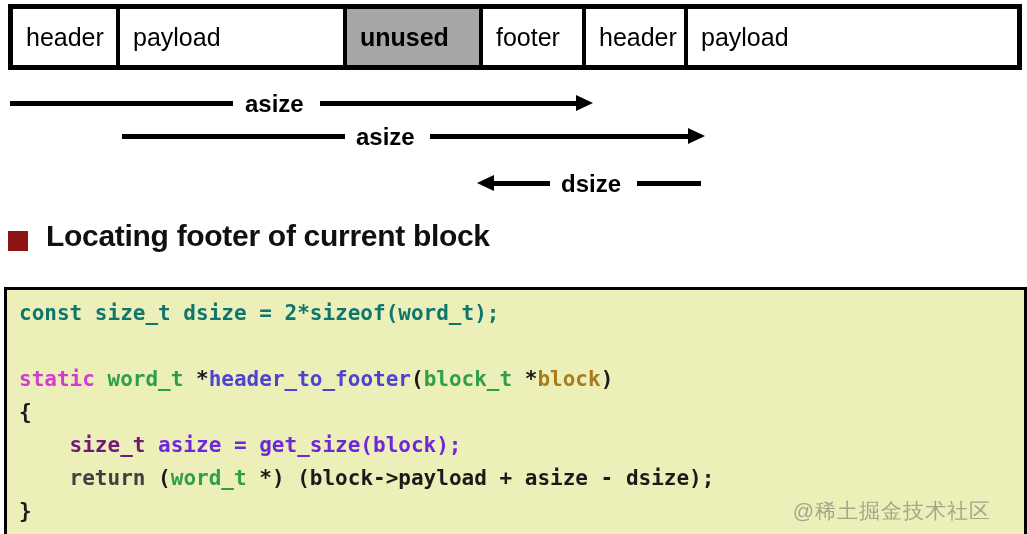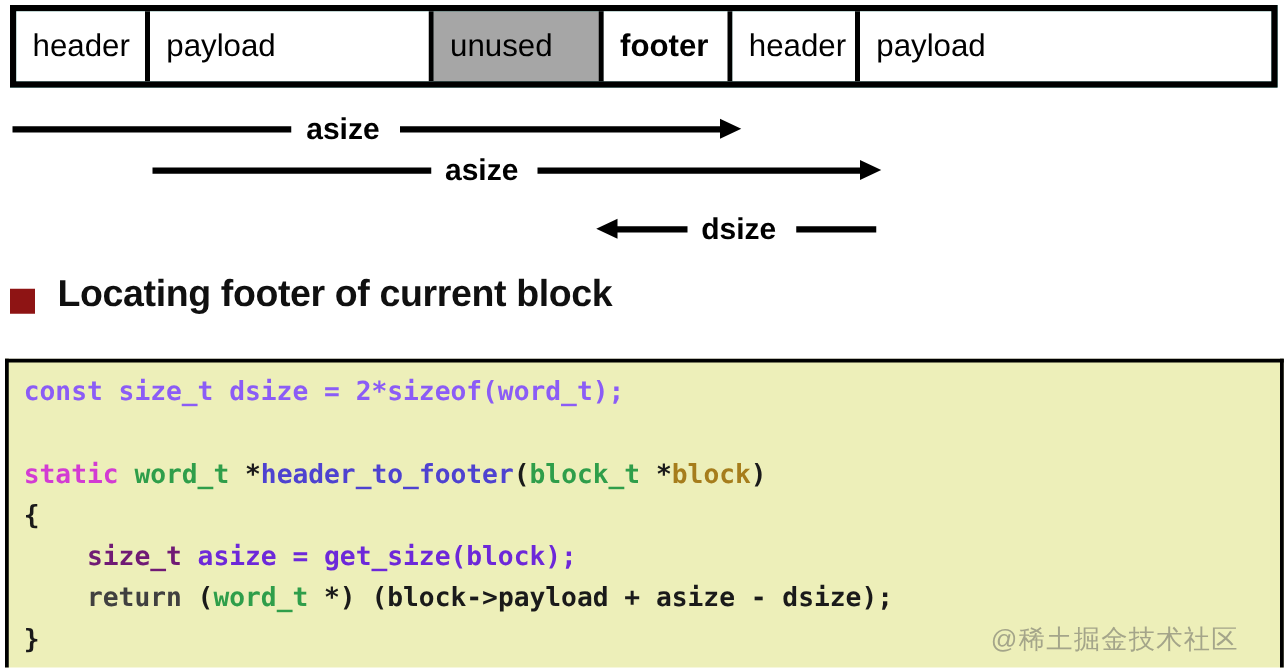--- a/index.html
+++ b/index.html
@@ -26,21 +26,21 @@
     align-items: center;
     padding-left: 13px;
     font-size: 25px;
     color: #000;
     background: #fff;
   }
   .cell.shaded { background: #a6a6a6; }
   .c0 { width: 107px; }
   .c1 { width: 227px; }
   .c2 { width: 136px; }
-  .c3 { width: 103px; font-weight: bold; }
+  .c3 { width: 103px; }
   .c4 { width: 102px; }
   .c5 { flex: 1; border-right: none; }
 
   
   .hline { position: absolute; height: 5px; background: #000; }
   .arrow-label {
     position: absolute;
     font-weight: bold;
     font-size: 24px;
     color: #000;
@@ -112,21 +112,21 @@
 </head>
 <body>
 
 <div class="block-row">
   <div class="cell c0">
       <span>header</span>
     </div>
   <div class="cell c1">
       <span>payload</span>
     </div>
-  <div class="cell c2 shaded" style="background: rgb(166, 166, 166);">
+  <div class="cell c2 shaded" style="background: rgb(166, 166, 166); font-weight: bold;">
       <span>unused</span>
     </div>
   <div class="cell c3">
       <span>footer</span>
     </div>
   <div class="cell c4">
       <span>header</span>
     </div>
   <div class="cell c5">
       <span>payload</span>
@@ -154,21 +154,21 @@
   <div class="hline" style="left:637px; top:181px; width:64px;"></div>
 </div>
 
 <div class="heading">
   <div class="bullet" style="background: rgb(142, 20, 20);"></div>
   <div class="heading-text">Locating footer of current block</div>
 </div>
 
 <div class="code-block" style="background: rgb(237, 239, 185);">
   <div>
-      <div class="code-line"><span style="color: #8b5cf6;">const size_t dsize = 2*sizeof(word_t);</span></div>
+      <div class="code-line"><span style="color: #0f766e;">const size_t dsize = 2*sizeof(word_t);</span></div>
       <div class="code-line">&nbsp;</div>
       <div class="code-line"><span style="color: rgb(211, 59, 211);">static </span><span style="color: rgb(47, 158, 74);">word_t</span><span style="color: rgb(26, 26, 26);"> *</span><span style="color: rgb(78, 66, 208);">header_to_footer</span><span style="color: rgb(26, 26, 26);">(</span><span style="color: rgb(47, 158, 74);">block_t</span><span style="color: rgb(26, 26, 26);"> *</span><span style="color: rgb(166, 125, 28);">block</span><span style="color: rgb(26, 26, 26);">)</span></div>
       <div class="code-line"><span style="color: rgb(26, 26, 26);">{</span></div>
       <div class="code-line"><span style="color: rgb(26, 26, 26);">    </span><span style="color: #701a75;">size_t</span><span style="color: #6d28d9;"> asize = get_size(block);</span></div>
       <div class="code-line"><span style="color: rgb(26, 26, 26);">    </span><span style="color: #404040;">return</span><span style="color: rgb(26, 26, 26);"> (</span><span style="color: rgb(47, 158, 74);">word_t</span><span style="color: rgb(26, 26, 26);"> *) (block-&gt;payload + asize - dsize);</span></div>
       <div class="code-line"><span style="color: rgb(26, 26, 26);">}</span></div>
     </div>
 </div>
 
 <div class="watermark">@稀土掘金技术社区</div>

